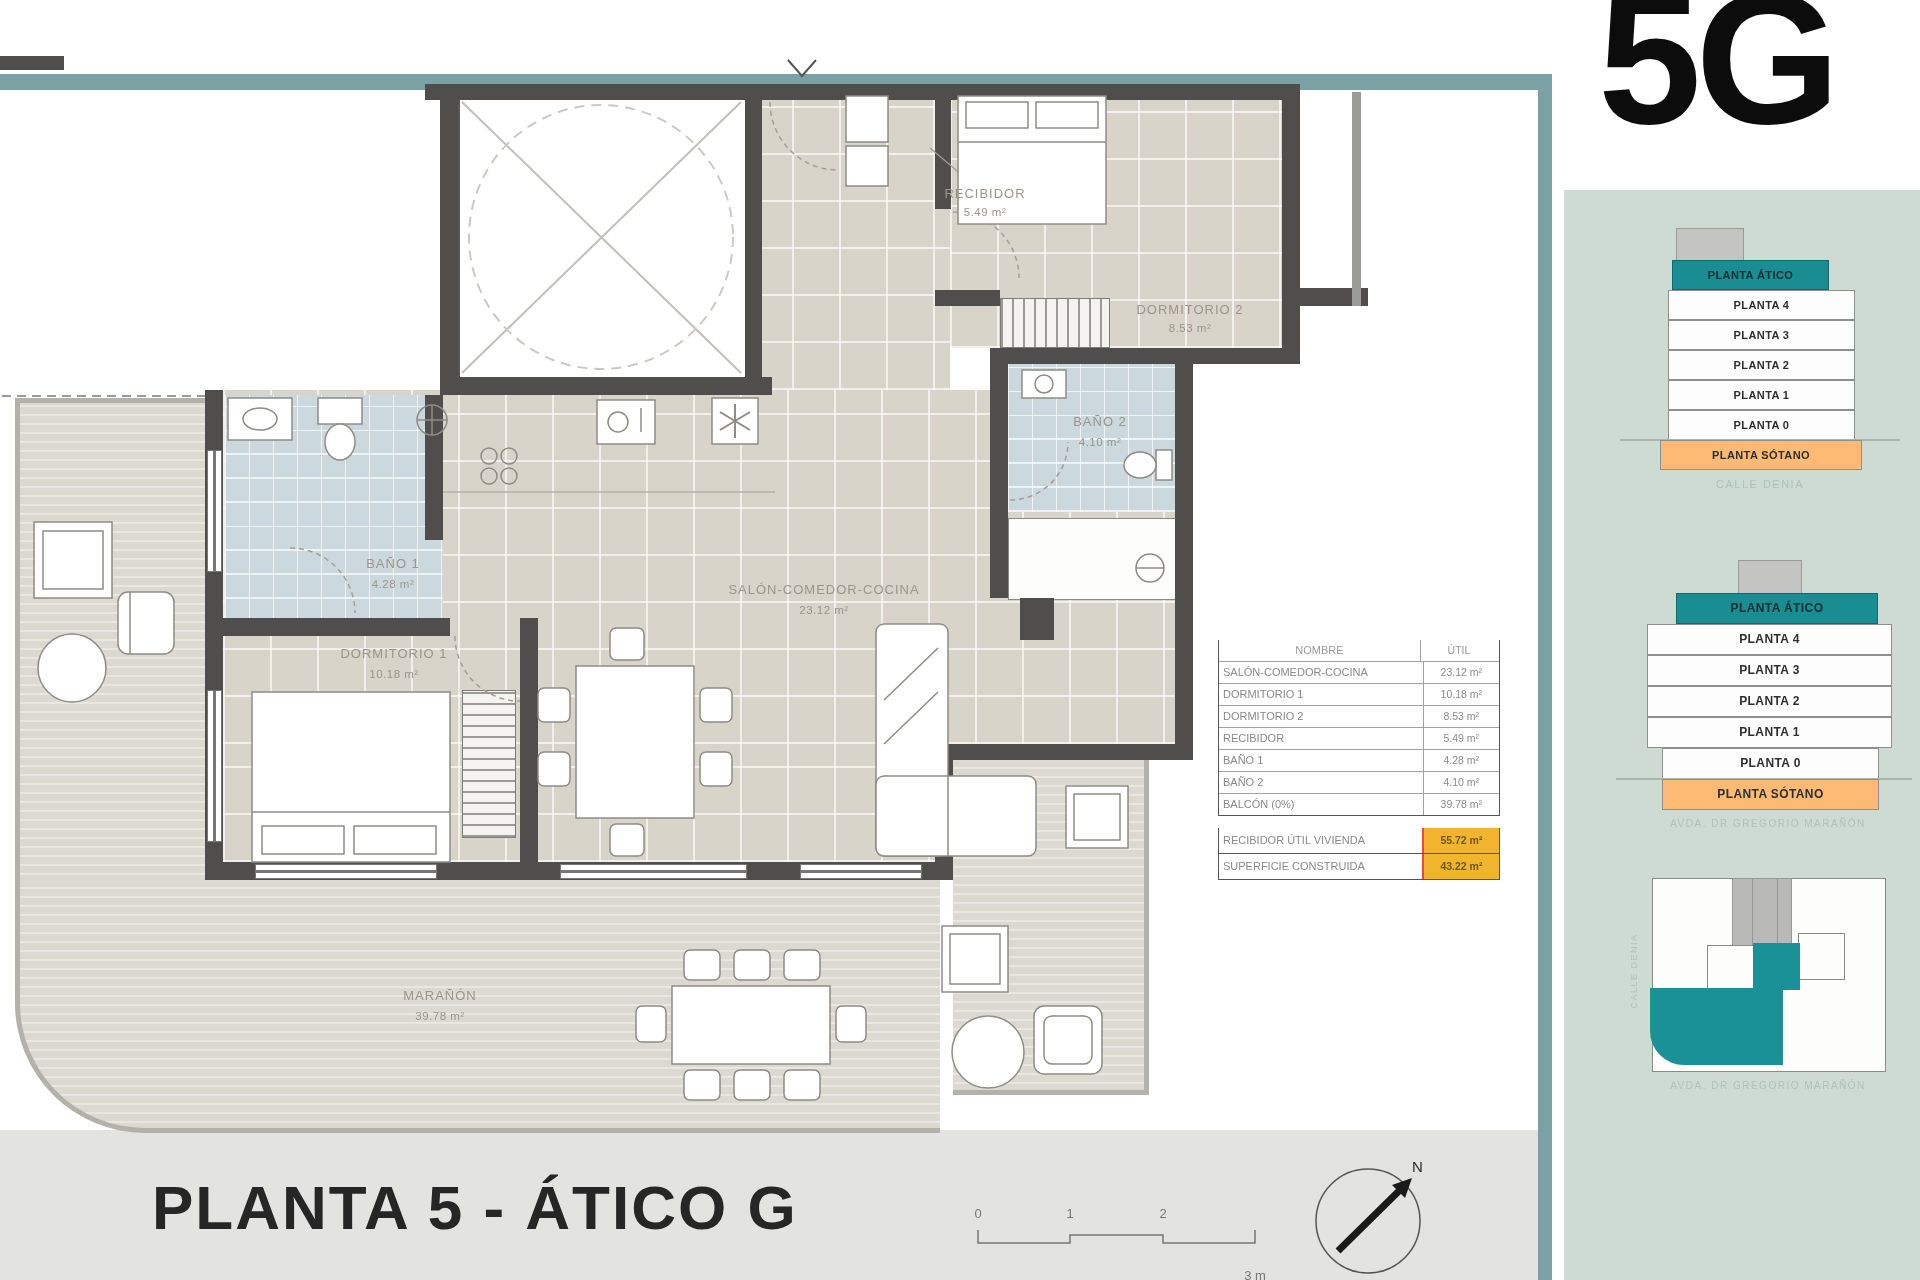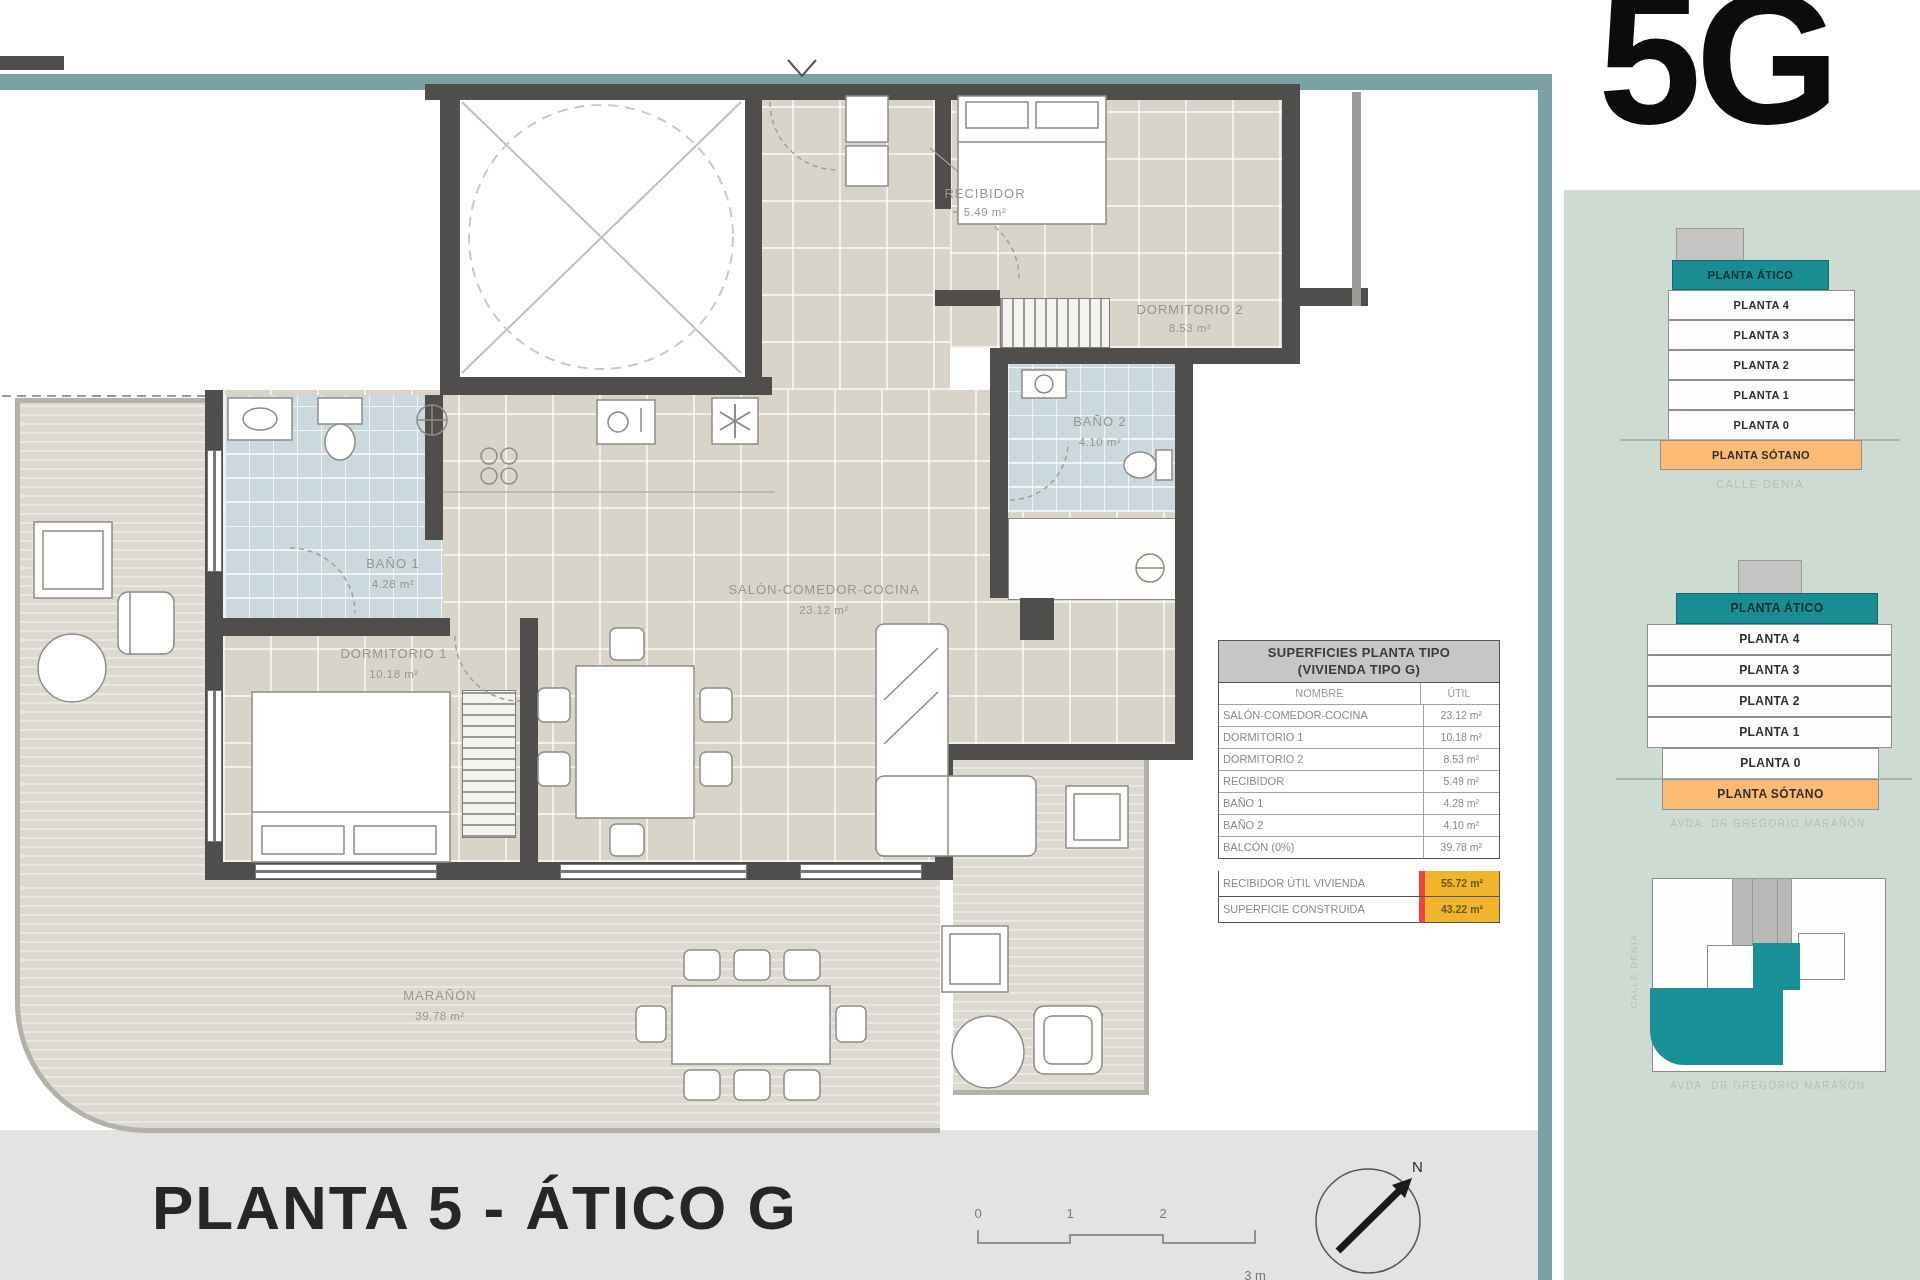--- a/index.html
+++ b/index.html
@@ -34,21 +34,21 @@
          text-align:center;padding:4px 0 3px;line-height:1.3;letter-spacing:.3px;}
   .tbl-body{border:1px solid #555;border-top:none;}
   .trow{display:flex;height:21px;line-height:21px;border-top:1px solid #a2a2a2;}
   .trow:first-child{border-top:none;}
   .tc1{width:201px;padding-left:4px;white-space:nowrap;overflow:hidden;}
   .tc2{width:76px;border-left:1px solid #a2a2a2;text-align:center;font-size:10.5px;}
   .tsub{color:#9a9a9a;text-align:center;}
   .tsub .tc1{text-align:center;padding-left:0;}
   .tot{display:flex;height:25px;line-height:25px;border:1px solid #555;border-top:none;font-size:11px;}
   .tot:first-of-type{border-top:1px solid #555;}
-  .tot .tc2{background:#f0b52c;color:#6b5a1a;border-left:6px solid #ef4444;font-weight:bold;}
+  .tot .tc2{background:#f0b52c;color:#6b5a1a;border-left:2px solid #ef4444;font-weight:bold;}
   
   .fl{position:absolute;background:#fdfdfd;border:1px solid #8f8f8f;color:#2e2e2e;
       font-size:11px;font-weight:bold;text-align:center;letter-spacing:.4px;}
   .fl-atico{background:#1a8d93;color:#0c2e30;border-color:#0f6a6f;}
   .fl-sotano{background:#fdba74;}
   .chimney{position:absolute;background:#c4c4c2;border:1px solid #9a9a9a;}
   .street{position:absolute;color:#b0c2ba;font-size:11px;letter-spacing:1.5px;white-space:nowrap;
           transform:translateX(-50%);}
   .gline{position:absolute;height:2px;background:#a7b8b0;}
   
@@ -242,24 +242,20 @@
 <div class="rl" style="left:824px;top:582px;">SALÓN-COMEDOR-COCINA</div>
 <div class="rl ra" style="left:824px;top:604px;">23.12 m²</div>
 <div class="rl" style="left:393px;top:556px;">BAÑO 1</div>
 <div class="rl ra" style="left:393px;top:578px;">4.28 m²</div>
 <div class="rl" style="left:394px;top:646px;">DORMITORIO 1</div>
 <div class="rl ra" style="left:394px;top:668px;">10.18 m²</div>
 <div class="rl" style="left:440px;top:988px;">MARAÑÓN</div>
 <div class="rl ra" style="left:440px;top:1010px;">39.78 m²</div>
 
 <div class="tbl">
-  <div class="tbl-h">
-    <div>SUPERFICIES PLANTA TIPO</div>
-    <div>(VIVIENDA TIPO G)</div>
-  </div>
   <div class="tbl-body">
     <div class="trow tsub">
       <div class="tc1">NOMBRE</div>
         <div class="tc2">ÚTIL</div>
     </div>
     <div class="trow">
         <div class="tc1">SALÓN-COMEDOR-COCINA</div>
         <div class="tc2">23.12 m²</div>
       </div>
     <div class="trow">

